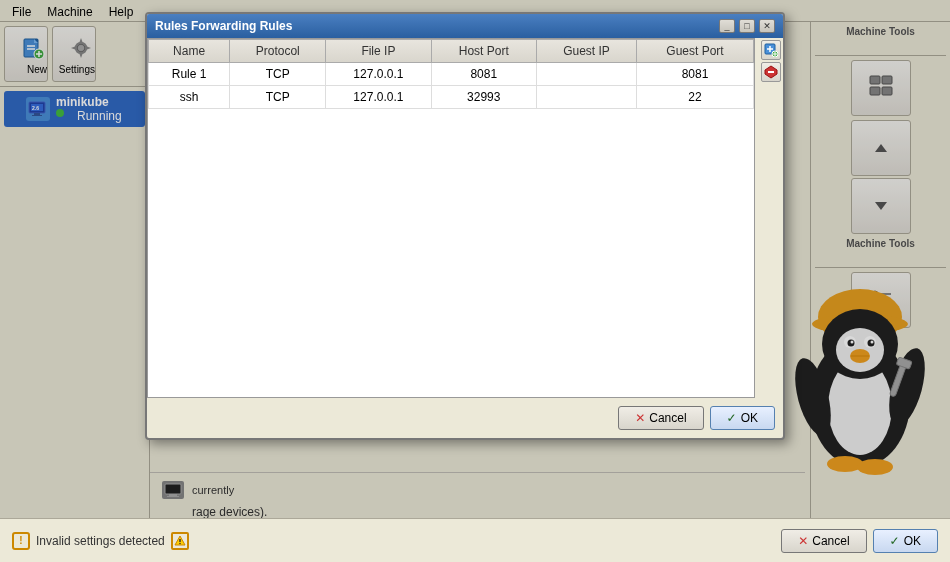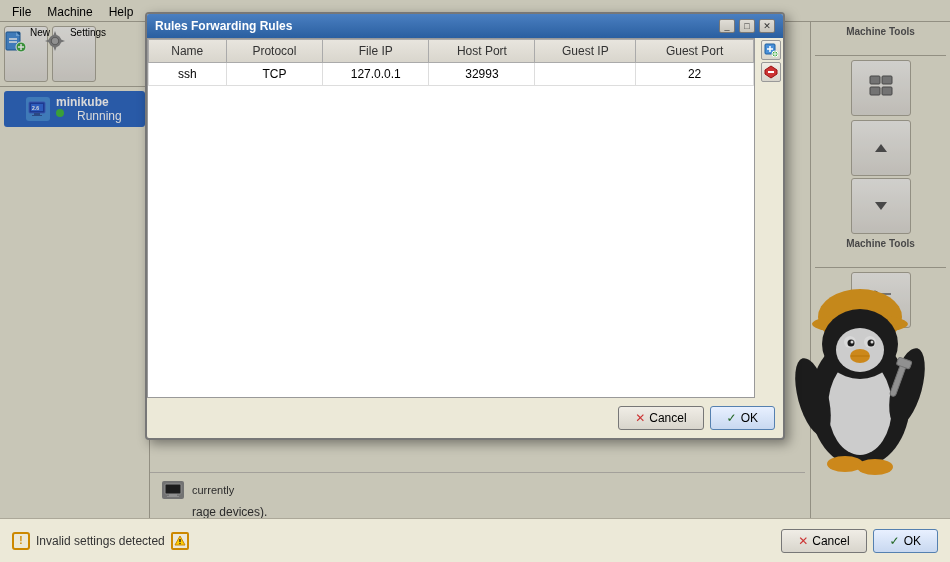--- a/index.html
+++ b/index.html
@@ -54,22 +54,22 @@
 
     .toolbar-buttons {
       display: flex;
       padding: 4px;
       gap: 4px;
       border-bottom: 1px solid #aca899;
     }
 
     .toolbar-btn {
       display: flex;
-      flex-direction: row;
-      align-items: flex-start;
+      flex-direction: column;
+      align-items: flex-end;
       justify-content: center;
       width: 44px;
       height: 56px;
       background: linear-gradient(to bottom, #f5f4f0, #e0ddd6);
       border: 1px solid #aca899;
       border-radius: 3px;
       cursor: pointer;
       font-size: 10px;
       gap: 2px;
     }
@@ -578,20 +578,28 @@
               <th>Name</th>
               <th>Protocol</th>
               <th>File IP</th>
               <th>Host Port</th>
               <th>Guest IP</th>
               <th>Guest Port</th>
             </tr>
           </thead>
           <tbody>
             <tr class="table-row">
+              <td>Rule 1</td>
+              <td>TCP</td>
+              <td>127.0.0.1</td>
+              <td>8081</td>
+              <td></td>
+              <td>8081</td>
+            </tr>
+            <tr class="table-row">
               <td>ssh</td>
               <td>TCP</td>
               <td>127.0.0.1</td>
               <td>32993</td>
               <td></td>
               <td>22</td>
             </tr>
           </tbody>
         </table>
       </div>

